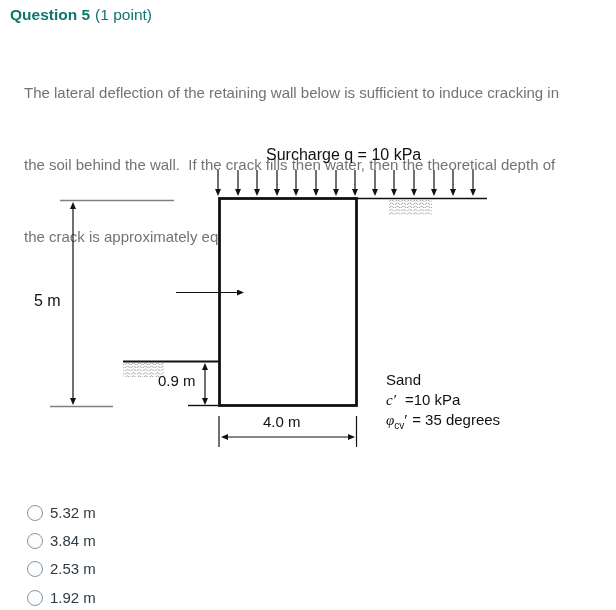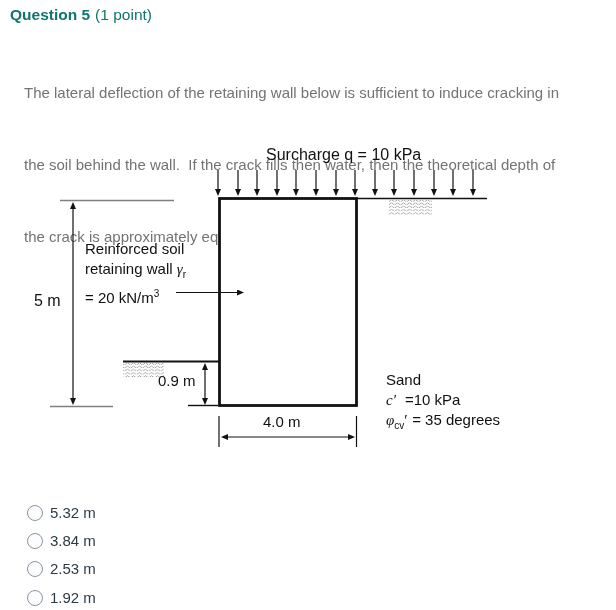--- a/index.html
+++ b/index.html
@@ -120,25 +120,20 @@
         <line x1="219" y1="416" x2="219" y2="447" stroke-width="1.2"></line>
         <line x1="356.5" y1="416" x2="356.5" y2="447" stroke-width="1.2"></line>
         <line x1="227" y1="437" x2="349" y2="437" stroke-width="1.2" marker-start="url(#mArr)" marker-end="url(#mArr)"></line>
       </g>
     </svg>
 
     <div class="dg-label lbl-surcharge">Surcharge q = 10 kPa</div>
 
     <div class="dg-label lbl-5m">5 m</div>
 
-    <div class="dg-label lbl-wall">
-      <div>Reinforced soil</div>
-      <div><span>retaining wall </span><span class="sym">γ</span><sub>r</sub></div>
-      <div><span>= 20 kN/m</span><sup>3</sup></div>
-    </div>
 
     <div class="dg-label lbl-09">0.9 m</div>
 
     <div class="dg-label lbl-4m">4.0 m</div>
 
     <div class="dg-label lbl-sand">
       <div>Sand</div>
       <div><span class="sym">c′</span><span class="gap-md">=10 kPa</span></div>
       <div><span class="sym">φ</span><sub>cv</sub><span>′</span><span class="gap-sm">= 35 degrees</span></div>
     </div>

